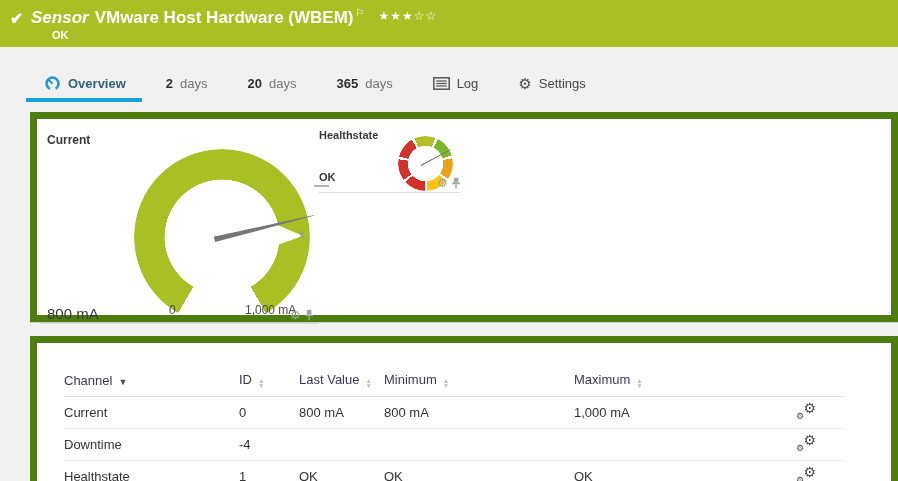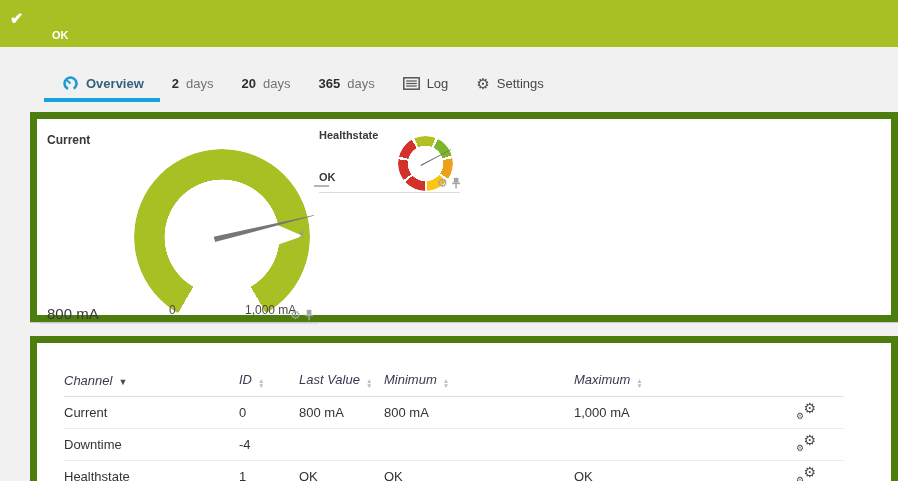--- a/index.html
+++ b/index.html
@@ -11,21 +11,21 @@
   .statusbar { position:absolute; left:0; top:0; width:898px; height:47px; background:#a8c024; color:#fff; }
   .statusbar .check { position:absolute; left:10px; top:9px; font-size:16px; font-weight:bold; }
   .titleline { position:absolute; left:31px; top:7px; font-size:17px; white-space:nowrap; }
   .titleline .kind { font-style:italic; font-weight:600; margin-right:6px; }
   .titleline .name { font-weight:600; }
   .titleline .flag { font-size:10px; vertical-align:super; margin-left:2px; }
   .titleline .stars { font-size:12px; letter-spacing:1px; margin-left:14px; vertical-align:3px; }
   .statusbar .okflag { position:absolute; left:52px; top:29px; font-size:11px; font-weight:bold; }
 
   
-  .tabbar { position:absolute; left:0; top:47px; width:898px; height:55px; display:flex; align-items:flex-end; padding-left:60px; gap:24px; }
+  .tabbar { position:absolute; left:0; top:47px; width:898px; height:55px; display:flex; align-items:flex-end; padding-left:42px; gap:36px; }
   .tab { position:relative; height:37px; display:flex; align-items:center; gap:7px; font-size:13px; color:#474747; cursor:pointer; padding:0 2px; white-space:nowrap; }
   .tab .num { font-weight:bold; color:#2e2e2e; }
   .tab .unit { color:#737373; }
   .tab.active { color:#33617e; font-weight:bold; }
   .tab.active::after { content:""; position:absolute; left:-16px; right:-14px; bottom:0; height:4px; background:#14a3da; }
   .tab svg { display:block; }
   .tab .gearglyph { font-size:15px; color:#4d4d4d; line-height:1; }
 
   
   .panel { position:absolute; background:#fff; border:7px solid #4d7c0f; box-shadow:0 1px 0 #c9c9c9; }
@@ -69,37 +69,40 @@
     mask:radial-gradient(closest-side, transparent 0 64%, #000 65% 100%); }
   .health-needle { position:absolute; left:101px; top:43px; width:35px; height:2.5px; background:#6a6a6a;
     clip-path:polygon(0 25%, 100% 40%, 100% 60%, 0 75%); transform:rotate(-28deg); transform-origin:5px 1.25px; }
   .health-value { position:absolute; left:0; top:52px; font-size:11px; font-weight:bold; color:#383838; }
   .cell-health .mini-icons { left:118px; top:58px; }
 
   
   table.channels { border-collapse:collapse; margin:24px 0 0 27px; font-size:13px; color:#333; table-layout:fixed; }
   .channels col.c1{width:175px} .channels col.c2{width:60px} .channels col.c3{width:85px}
   .channels col.c4{width:190px} .channels col.c5{width:150px} .channels col.c6{width:120px}
-  .channels th { font-weight:normal; color:#3c3852; text-align:left; padding:5px 0 8px; border-bottom:1px solid #e0e0e0; white-space:nowrap;font-style:italic; }
+  .channels th { font-weight:normal; color:#3c3852; text-align:left; padding:5px 0 8px; border-bottom:1px solid #e0e0e0; white-space:nowrap; }
   .channels td { padding:6px 0; border-bottom:1px solid #ececec; height:27px; }
   .channels .r { text-align:left; }
   .sortstack { display:inline-flex; flex-direction:column; font-size:6.5px; line-height:5px; color:#b9c0ca; margin-left:6px; vertical-align:1px; }
   .sortdown { font-size:9px; color:#4a4a55; margin-left:6px; }
   .chan-gear { padding-left:72px !important; }
   .twogears { position:relative; display:inline-block; width:20px; height:16px; color:#4f4f4f; }
   .twogears .g-big { position:absolute; right:0; top:-3px; font-size:14px; }
   .twogears .g-small { position:absolute; left:0; bottom:-2px; font-size:9px; }
 </style>
 </head>
 <body>
 
 <div class="screen">
 
   <div class="statusbar">
     <span class="check">✔</span>
+    <div class="titleline">
+      <span class="kind">Sensor</span><span class="name">VMware Host Hardware (WBEM)</span><span class="flag">⚐</span><span class="stars">★★★☆☆</span>
+    </div>
     <div class="okflag">OK</div>
   </div>
 
   <div class="tabbar">
     <div class="tab active">
       <svg width="17" height="17" viewBox="0 0 17 17">
         <circle cx="8.5" cy="8.5" r="6" fill="none" stroke="#1f9ad2" stroke-width="2.6" stroke-dasharray="31 6.7" transform="rotate(115 8.5 8.5)"></circle>
         <line x1="8.5" y1="8.5" x2="4" y2="4.6" stroke="#1f9ad2" stroke-width="2"></line>
       </svg>
       <span>Overview</span>

